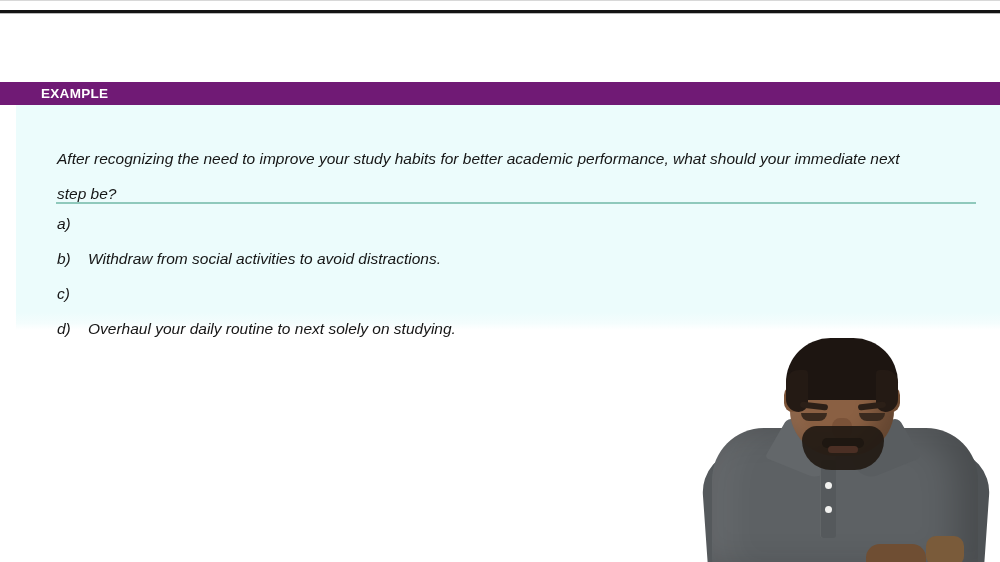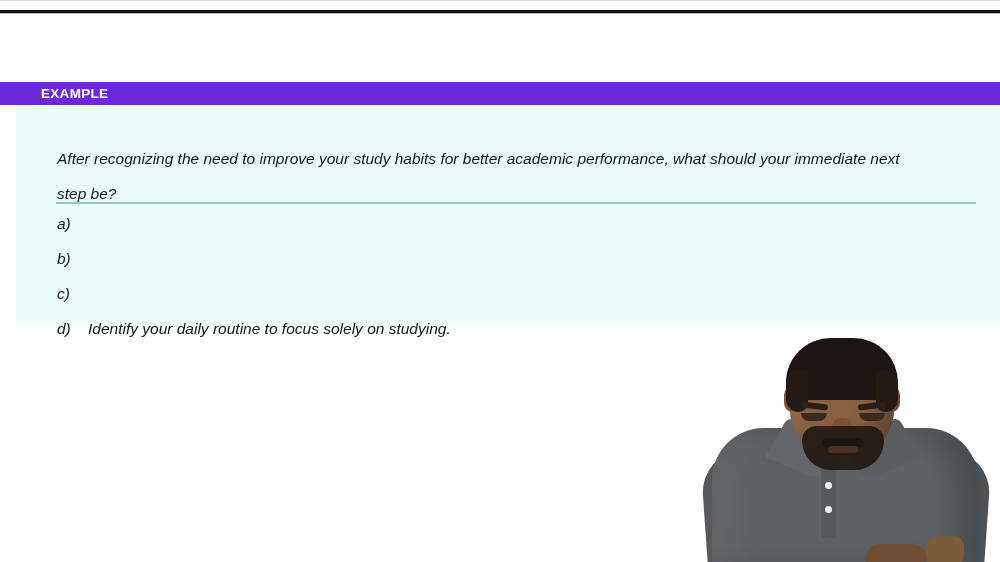--- a/index.html
+++ b/index.html
@@ -41,21 +41,21 @@
     position: absolute;
     left: 0; top: 82px;
     width: 1000px;
     height: 248px;
   }
   #example-header {
     position: absolute;
     left: 0; top: 0;
     width: 1000px;
     height: 23px;
-    background: #6d28d9;
+    background: #701a75;
   }
   #example-header-label {
     position: absolute;
     left: 41px;
     top: 3px;
     font-size: 13.5px;
     font-weight: bold;
     letter-spacing: 0.3px;
     color: #ffffff;
     line-height: 17px;
@@ -362,29 +362,30 @@
     <div id="question-divider"></div>
 
     <div id="options-list">
 
       <div class="option-row">
         <span class="option-marker">a)</span>
       </div>
 
       <div class="option-row">
         <span class="option-marker">b)</span>
+        <span class="option-text">Withdraw from social activities to avoid distractions.</span>
       </div>
 
       <div class="option-row">
         <span class="option-marker">c)</span>
       </div>
 
       <div class="option-row">
         <span class="option-marker">d)</span>
-        <span class="option-text">Identify your daily routine to focus solely on studying.</span>
+        <span class="option-text">Overhaul your daily routine to next solely on studying.</span>
       </div>
 
     </div>
   </div>
 </section>
 
 <div id="presenter-overlay">
   <div id="presenter-figure">
     <div class="shoulder-left"></div>
     <div class="shoulder-right"></div>

